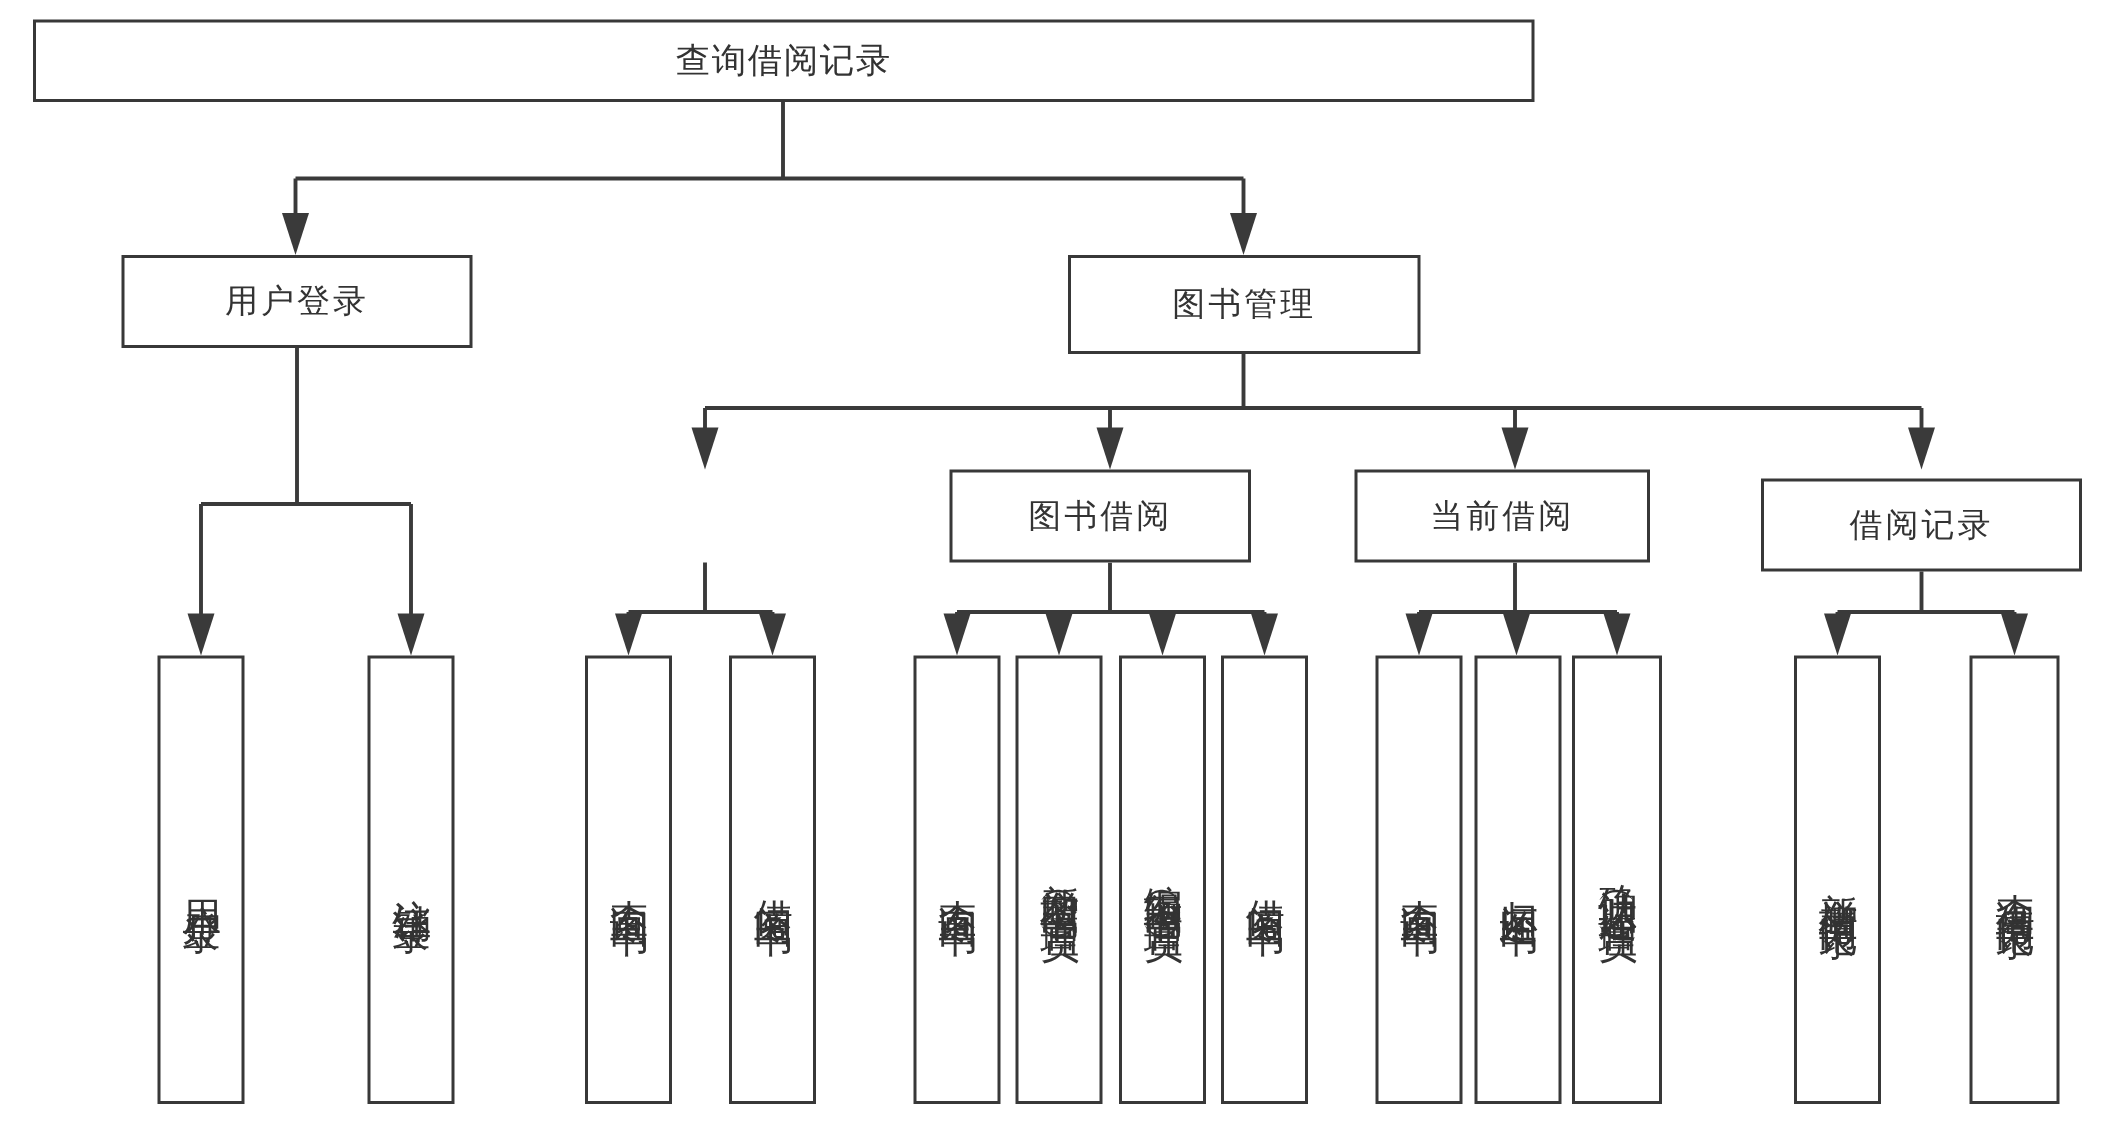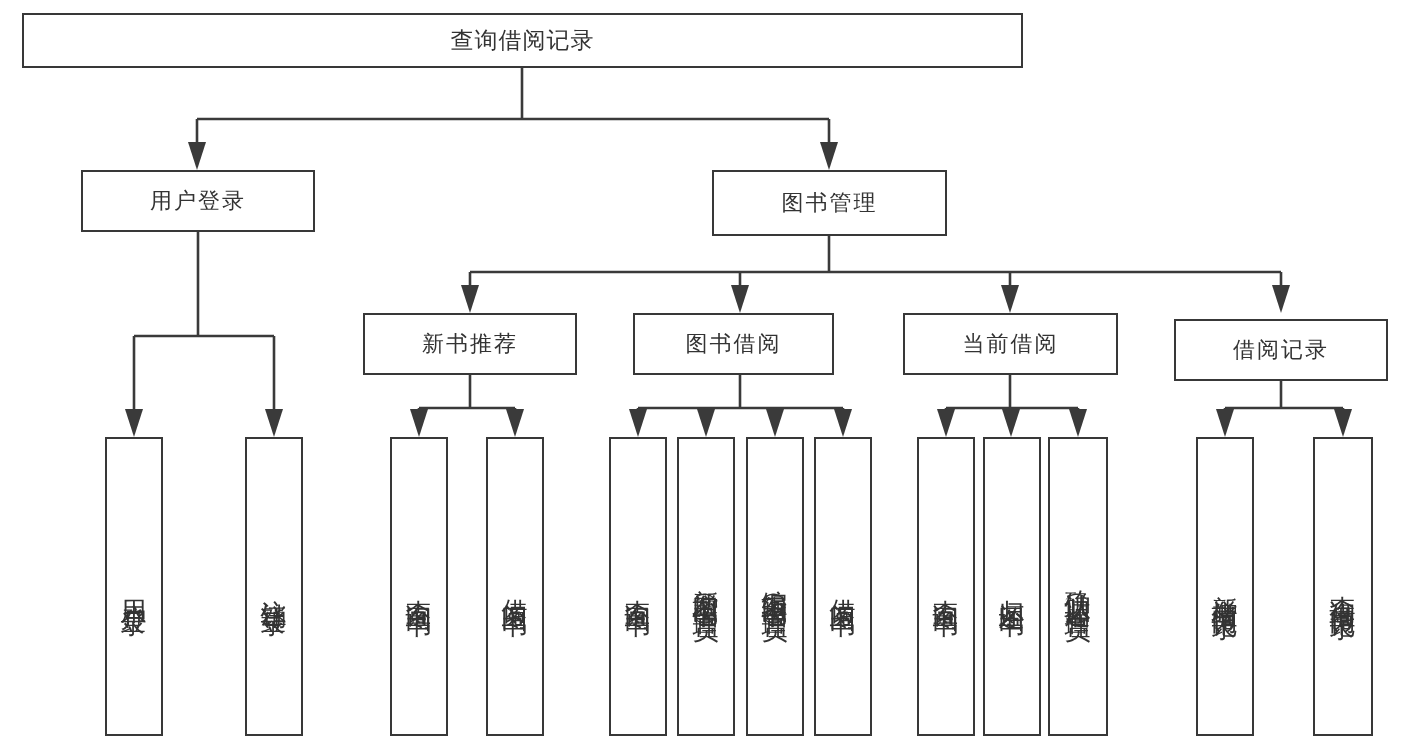--- a/index.html
+++ b/index.html
@@ -152,27 +152,24 @@
     <span>查询借阅记录</span>
   </div>
 
   <div class="node h-node" style="left:81px; top:170px; width:234px; height:62px;">
     <span>用户登录</span>
   </div>
   <div class="node h-node" style="left:712px; top:170px; width:235px; height:66px;">
     <span>图书管理</span>
   </div>
 
-  <div class="node h-node" style="left:363px; top:313px; width:214px; height:62px;">
-    <span>新书推荐</span>
-  </div>
   <div class="node h-node" style="left:633px; top:313px; width:201px; height:62px;">
     <span>图书借阅</span>
   </div>
-  <div class="node h-node" style="left:903px; top:313px; width:215px; height:62px;">
+  <div class="node h-node" style="left:903px; top:313px; width:197px; height:62px;">
     <span>当前借阅</span>
   </div>
   <div class="node h-node" style="left:1174px; top:319px; width:214px; height:62px;">
     <span>借阅记录</span>
   </div>
 
   <div class="node v-node" style="left:105px; top:437px; width:58px; height:299px;">
     <span>用户登录</span>
   </div>
   <div class="node v-node" style="left:245px; top:437px; width:58px; height:299px;">

